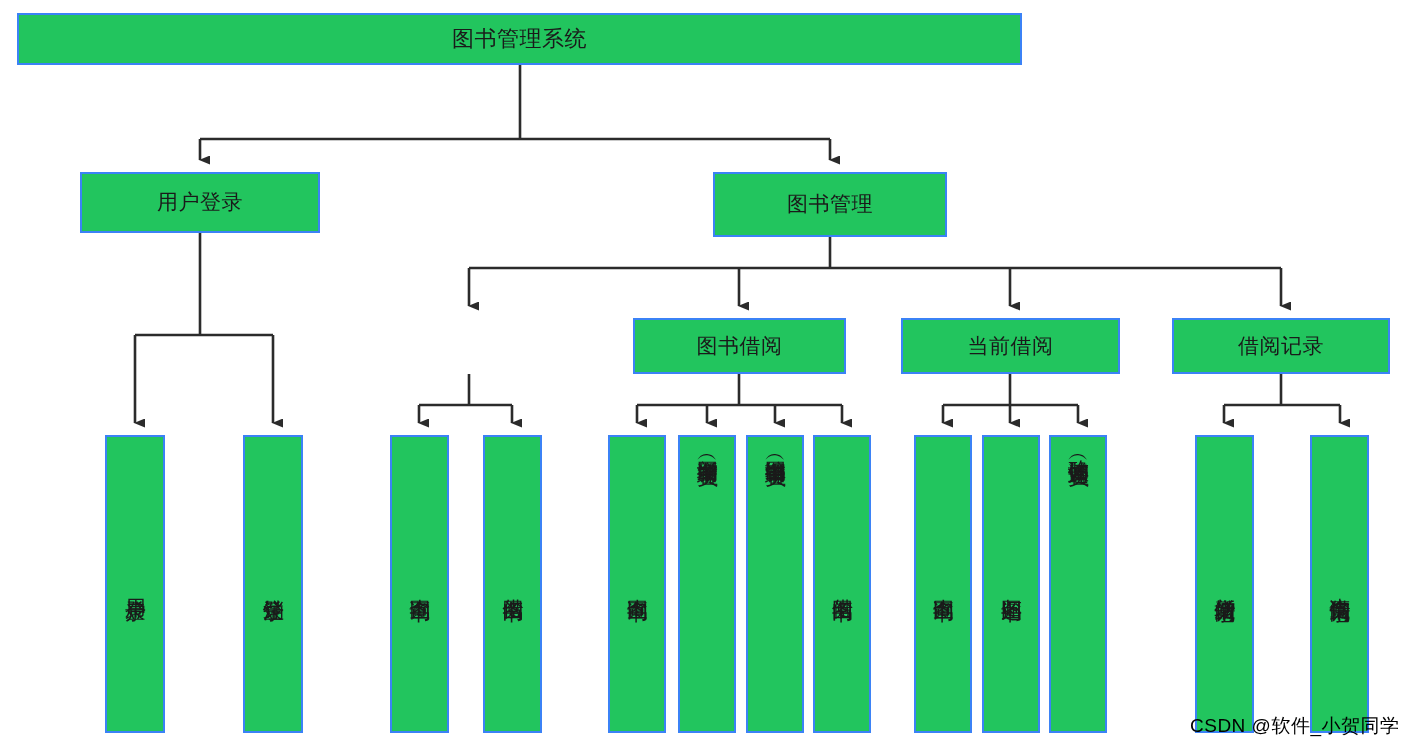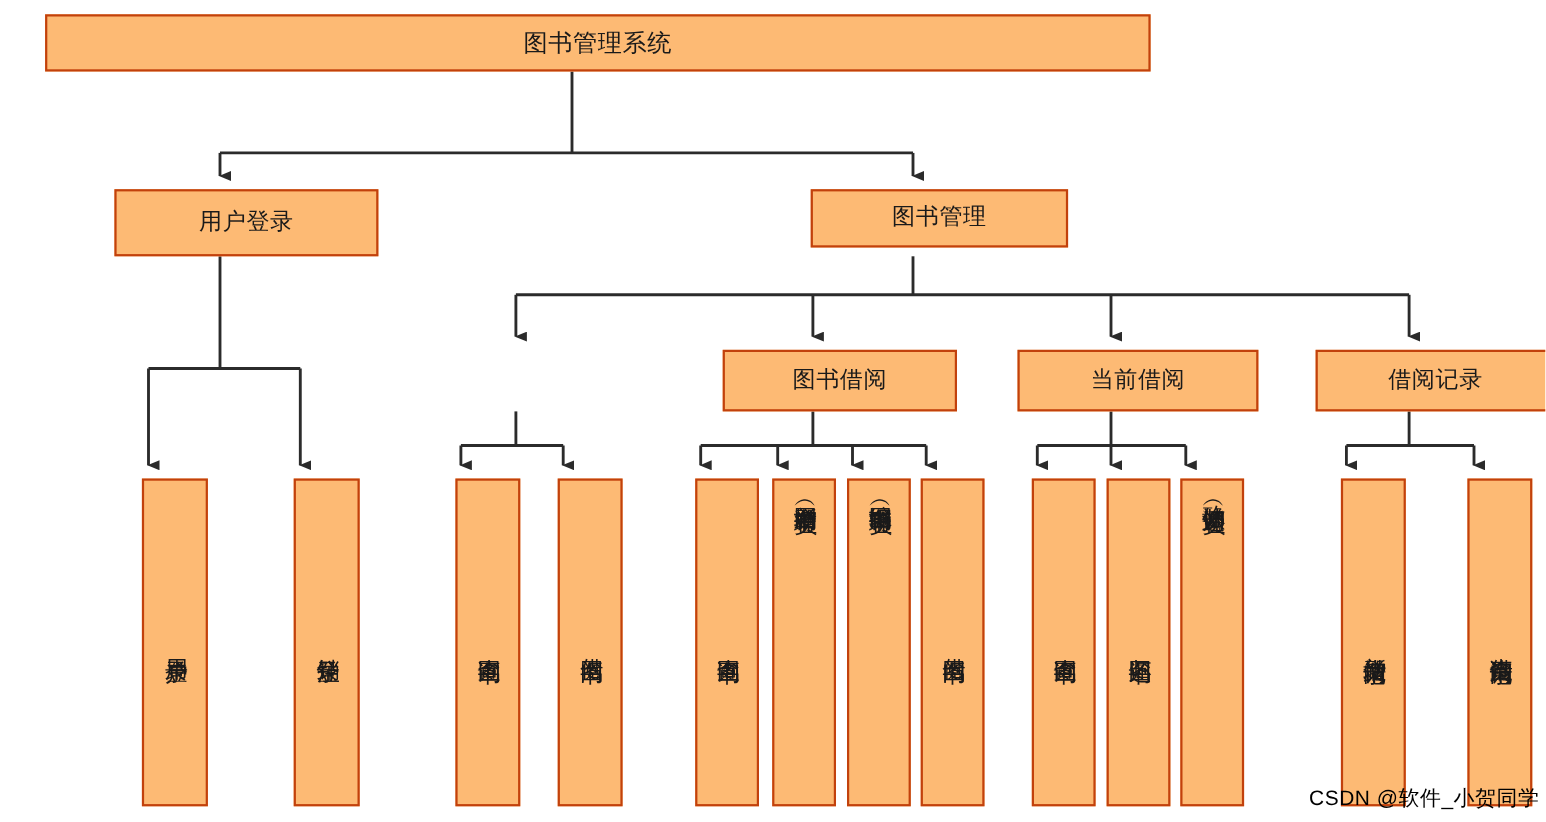--- a/index.html
+++ b/index.html
@@ -20,28 +20,27 @@
   #edges {
     position: absolute;
     left: 0;
     top: 0;
     width: 1405px;
     height: 747px;
   }
   .node {
     position: absolute;
     box-sizing: border-box;
-    border: 2px solid #c2410c;
-    background: #fdba74;
+    border: 2px solid #3b82f6;
+    background: #22c55e;
     display: flex;
     align-items: center;
     justify-content: center;
     color: #1a1a1a;
     line-height: 1.18;
-    margin-left: 24px;
   }
   .node.horiz {
     font-size: 21px;
     letter-spacing: 0.5px;
   }
   .node.vert {
     font-size: 21px;
     writing-mode: vertical-rl;
     text-orientation: upright;
     letter-spacing: 1px;
@@ -118,21 +117,21 @@
     </g>
   </svg>
 
   <div class="node horiz root" style="left:17px; top:13px; width:1005px; height:52px;">
     <span>图书管理系统</span>
   </div>
 
   <div class="node horiz" style="left:80px; top:172px; width:240px; height:61px;">
     <span>用户登录</span>
   </div>
-  <div class="node horiz" style="left:713px; top:172px; width:234px; height:53px;justify-content:center;">
+  <div class="node horiz" style="left:713px; top:172px; width:234px; height:65px;justify-content:center;">
     <span>图书管理</span>
   </div>
 
   <div class="node horiz" style="left:633px; top:318px; width:213px; height:56px;">
     <span>图书借阅</span>
   </div>
   <div class="node horiz" style="left:1172px; top:318px; width:218px; height:56px;">
     <span>借阅记录</span>
   </div>
   <div class="node horiz" style="left:901px; top:318px; width:219px; height:56px;">

